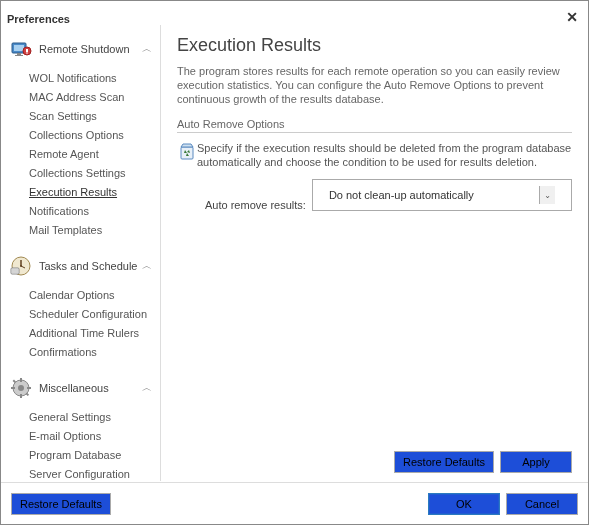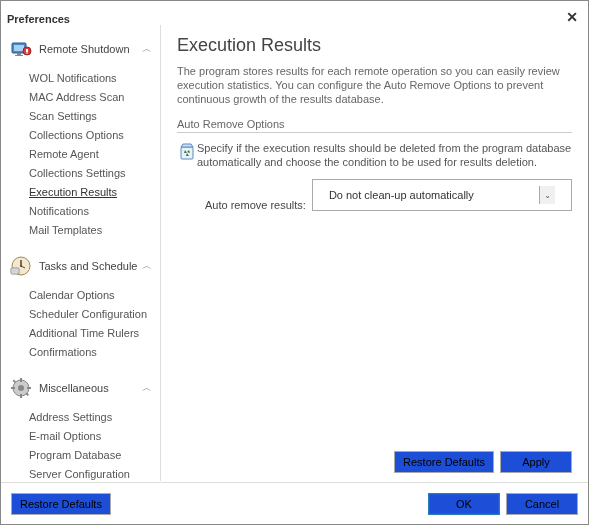--- a/index.html
+++ b/index.html
@@ -109,21 +109,21 @@
               <rect x="2" y="11" width="4" height="2" fill="#888"></rect>
               <rect x="18" y="11" width="4" height="2" fill="#888"></rect>
               <rect x="4" y="4" width="3" height="2" fill="#888" transform="rotate(45 5 5)"></rect>
               <rect x="17" y="17" width="3" height="2" fill="#888" transform="rotate(45 18 18)"></rect>
             </svg>
           </span>
           <span class="label">Miscellaneous</span>
           <span class="chevron">︿</span>
         </div>
         <div class="section-items">
-          <div class="item">Address Settings</div>
+          <div class="item">General Settings</div>
           <div class="item">E-mail Options</div>
           <div class="item">Program Database</div>
           <div class="item">Server Configuration</div>
         </div>
       </div>
     </div>
   <div class="content">
     <h1>Execution Results</h1>
     <div class="desc">The program stores results for each remote operation so you can easily review execution statistics. You can configure the Auto Remove Options to prevent continuous growth of the results database.</div>
     <div class="fieldset-label">Auto Remove Options</div>

